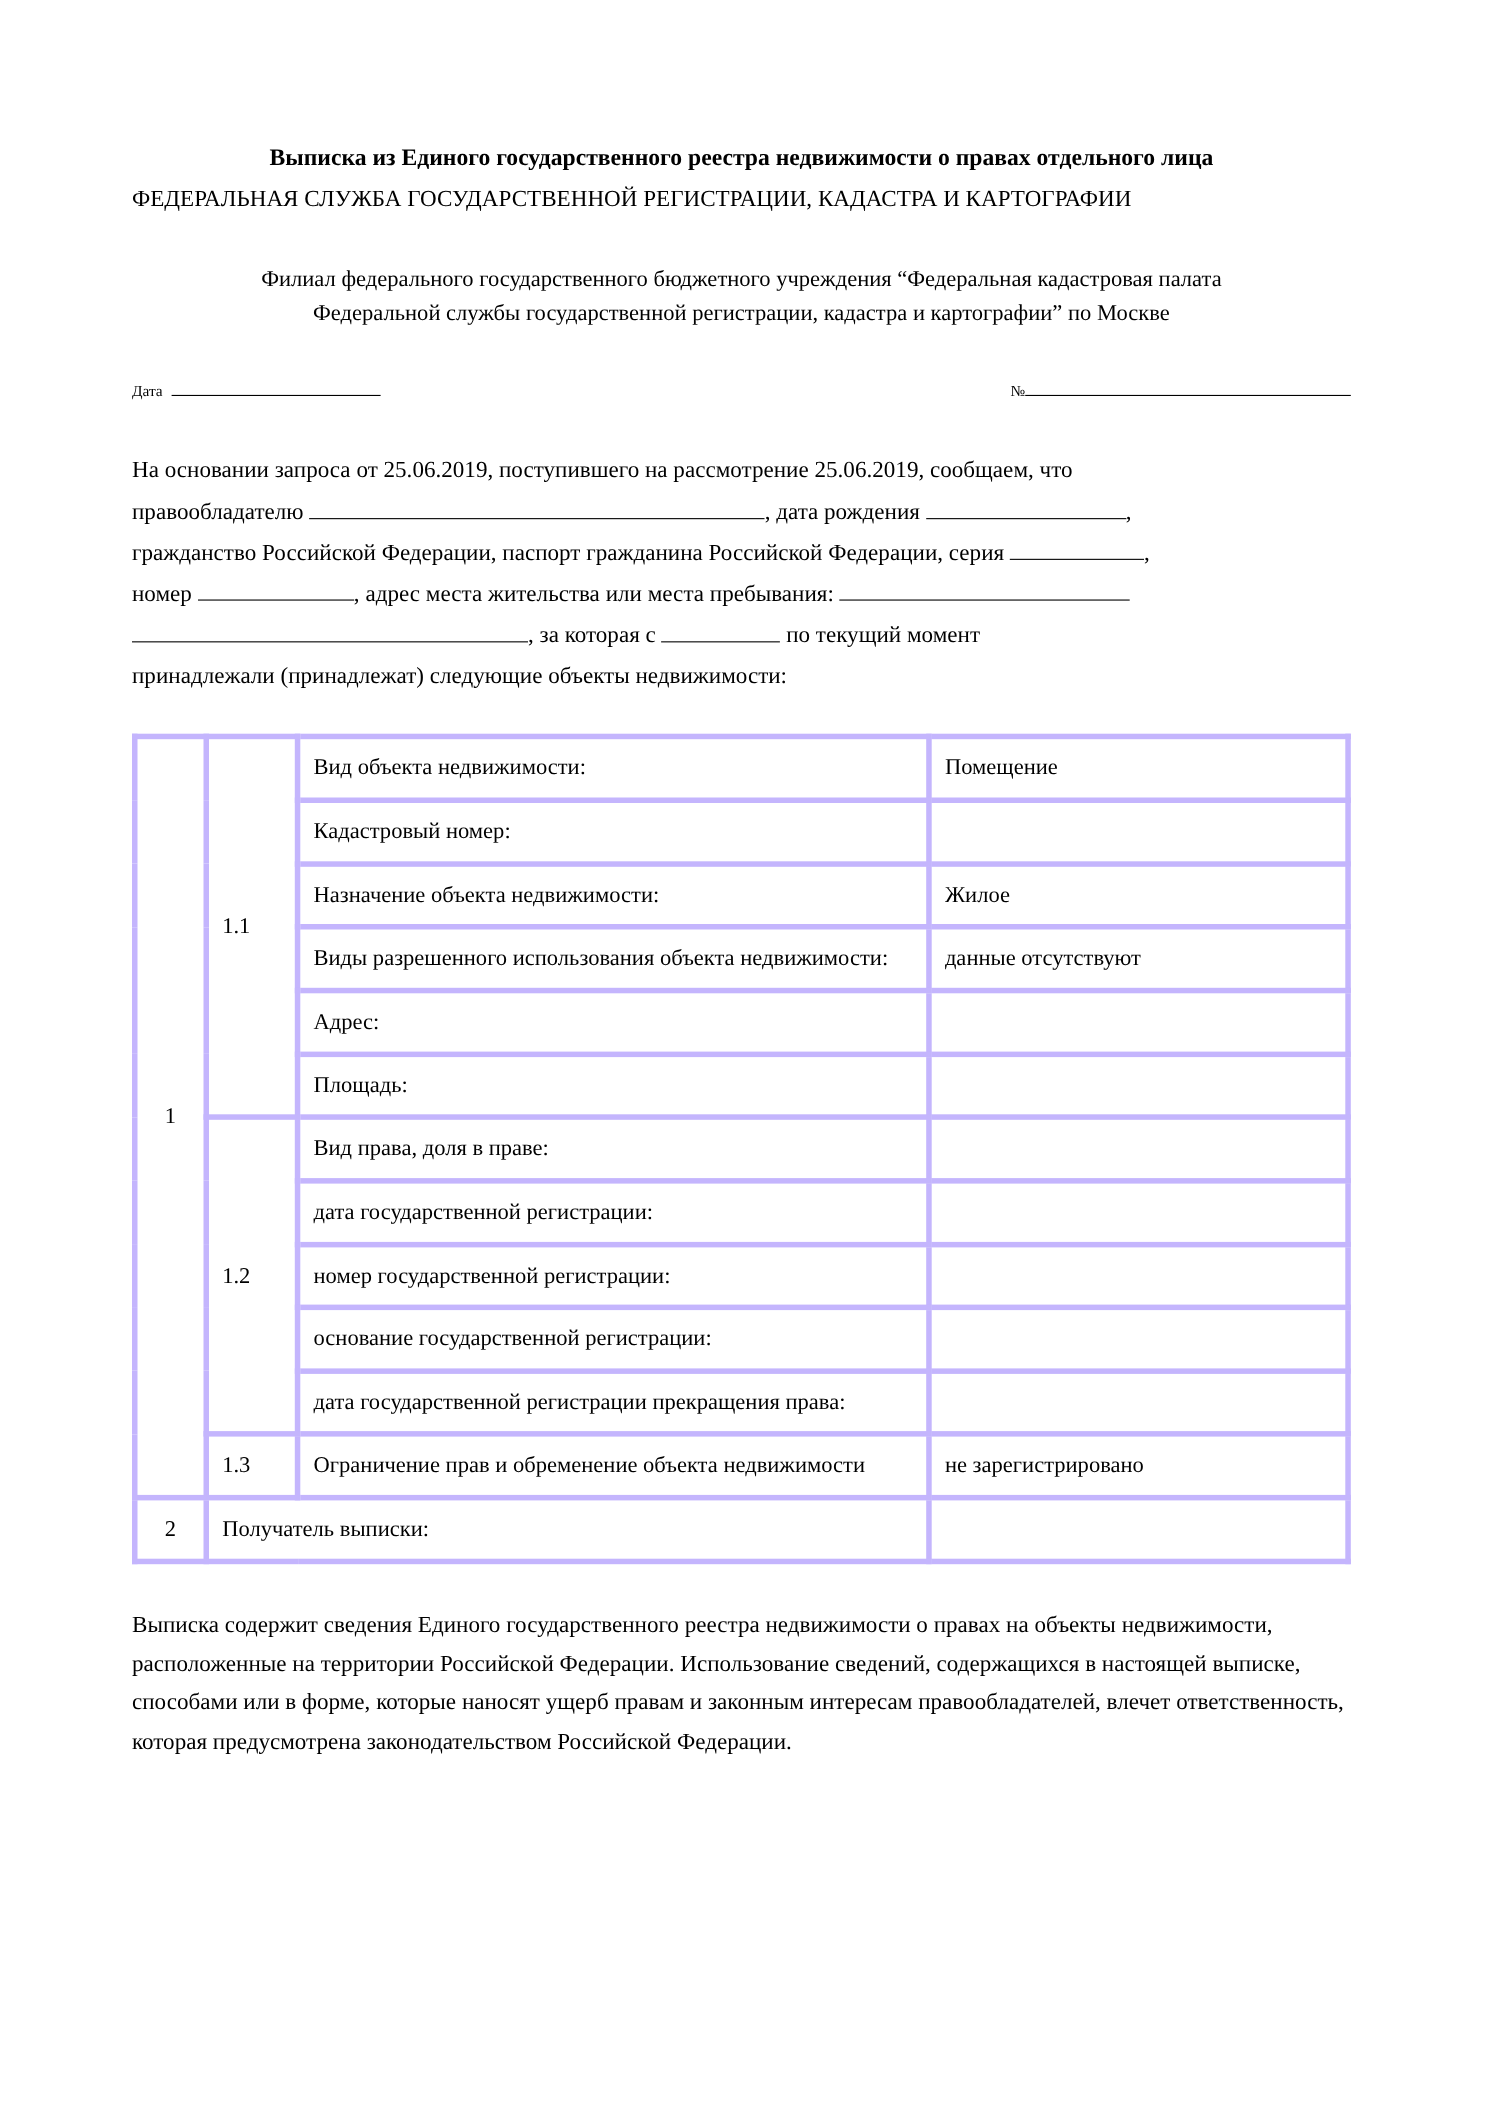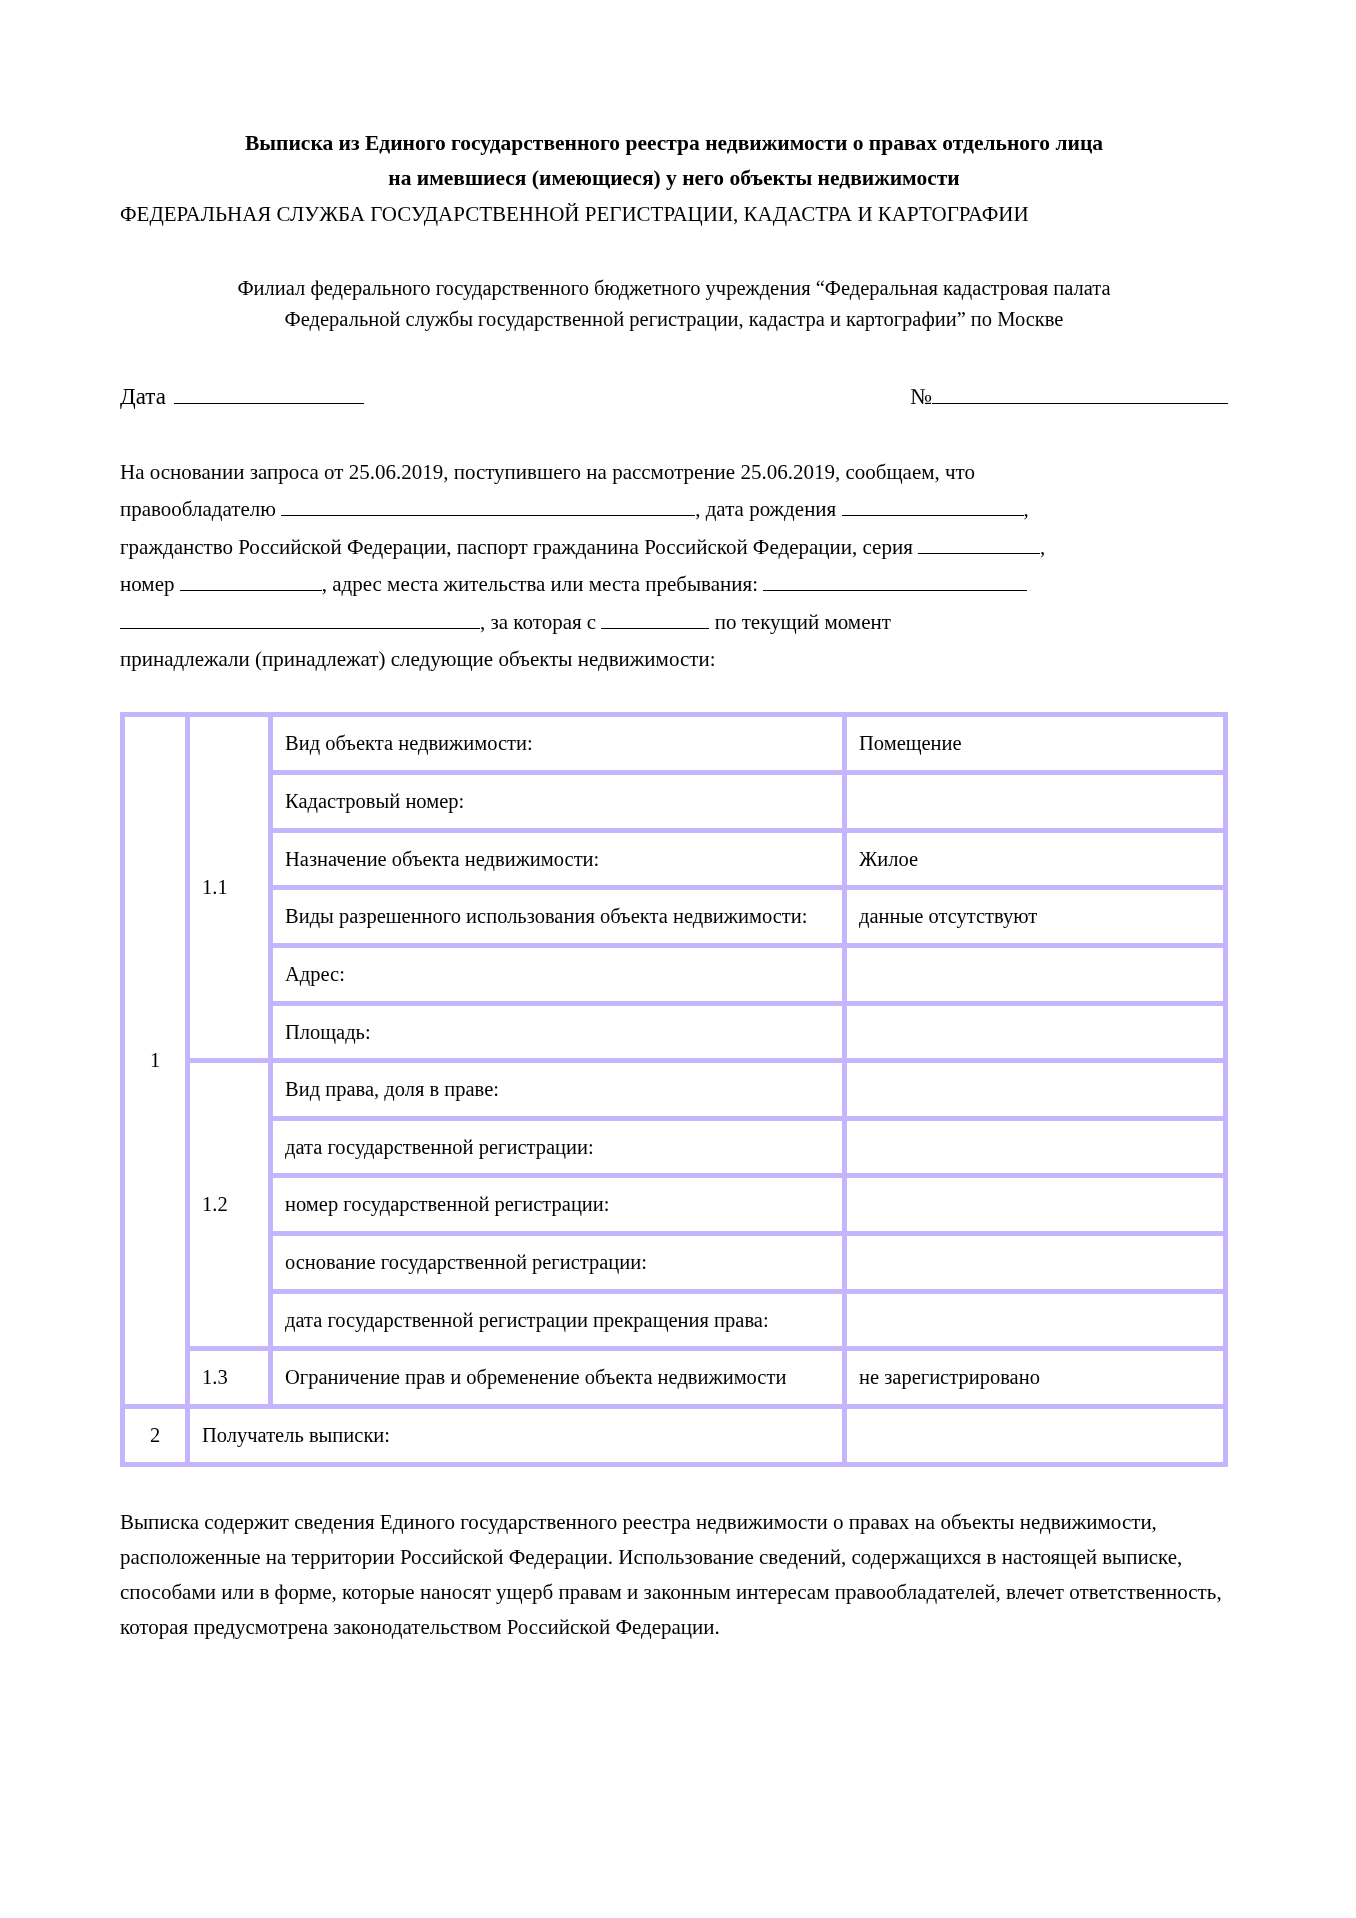--- a/index.html
+++ b/index.html
@@ -39,21 +39,21 @@
   .branch {
     font-size: 20.5px;
     line-height: 1.5;
     text-align: center;
     margin: 44px 26px 0 26px;
   }
   .date-row {
     margin-top: 44px;
     display: flex;
     align-items: baseline;
-    font-size: 23px;
+    font-size: 14px;
   }
   .date-row .lbl { white-space: nowrap; }
   .ul {
     display: inline-block;
     border-bottom: 1px solid #000;
     height: 1.05em;
     vertical-align: baseline;
   }
   .date-line { width: 190px; margin-left: 8px; }
   .num-block {
@@ -112,21 +112,20 @@
   .registrar .r-label { font-weight: bold; }
   .registrar .r-line { width: 424px; margin-left: 28px; }
 </style>
 </head>
 <body>
 
 <div class="page">
 
   <div>
     <div class="doc-title">Выписка из Единого государственного реестра недвижимости о правах отдельного лица</div>
-    <div class="doc-title">на имевшиеся (имеющиеся) у него объекты недвижимости</div>
   </div>
 
   <div class="agency">ФЕДЕРАЛЬНАЯ СЛУЖБА ГОСУДАРСТВЕННОЙ РЕГИСТРАЦИИ, КАДАСТРА И КАРТОГРАФИИ</div>
 
   <div>
     <div class="branch">Филиал федерального государственного бюджетного учреждения “Федеральная кадастровая палата</div>
     <div class="branch" style="margin-top:0;">Федеральной службы государственной регистрации, кадастра и картографии” по Москве</div>
   </div>
 
   <div class="date-row">

